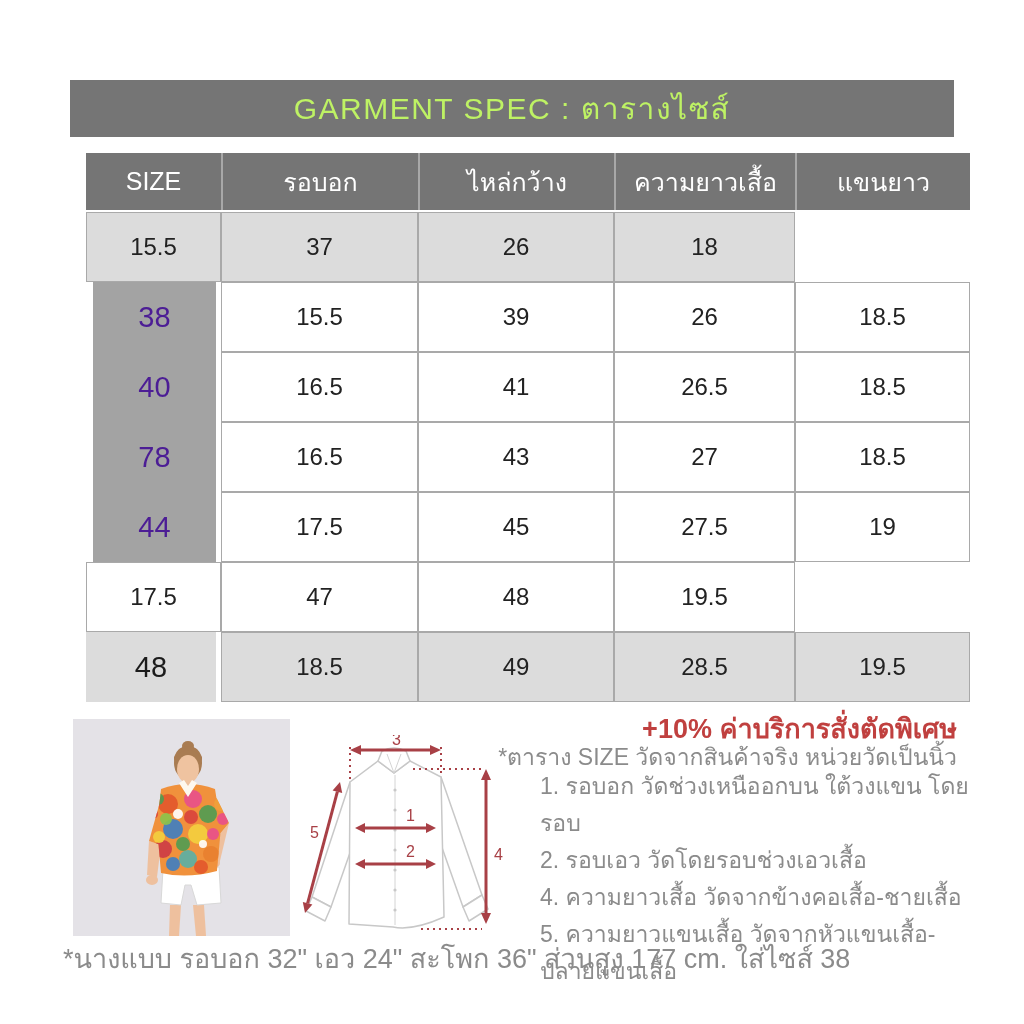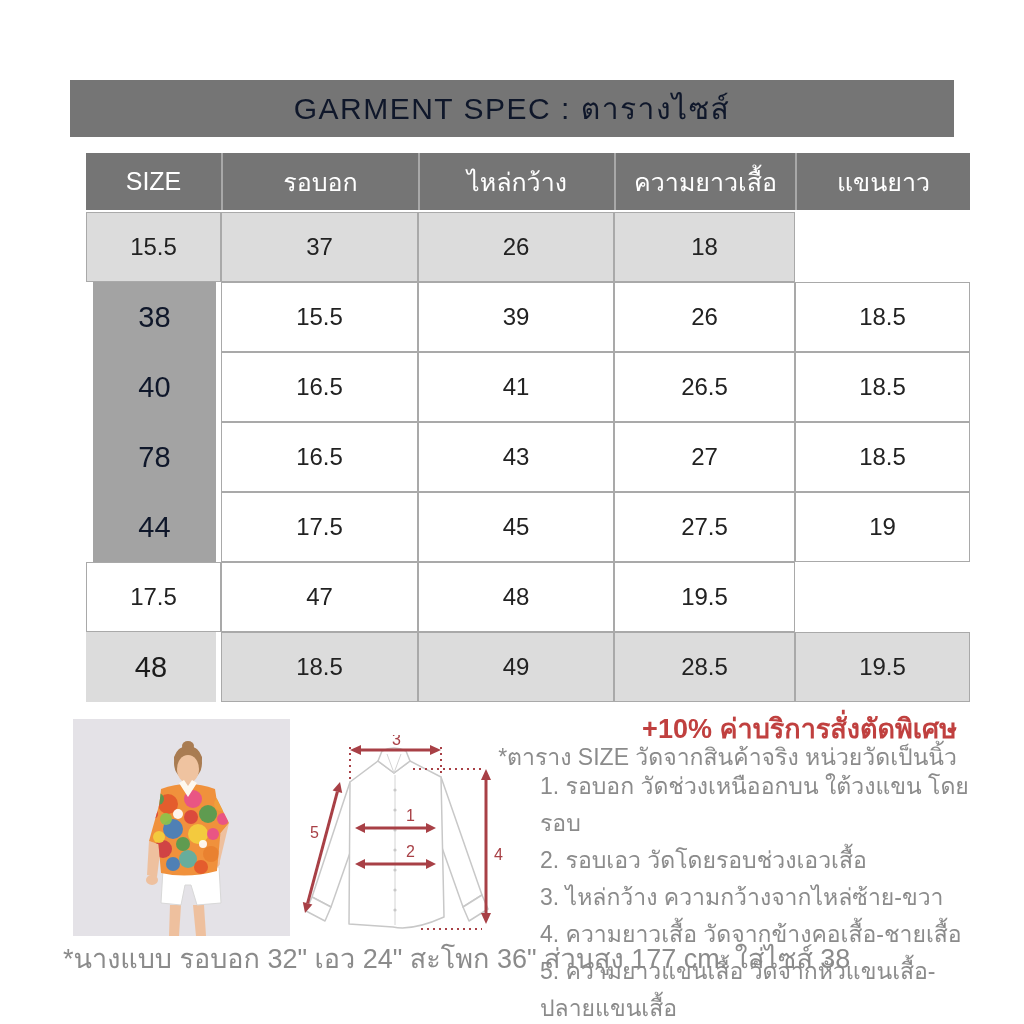--- a/index.html
+++ b/index.html
@@ -6,21 +6,21 @@
   body{
     width:1024px;height:1024px;position:relative;overflow:hidden;
     background:#ffffff;
     font-family:"Liberation Sans","DejaVu Sans",sans-serif;
     -webkit-font-smoothing:antialiased;
   }
   
   .title-bar{
     position:absolute;left:70px;top:80px;width:884px;height:57px;
     background:var(--header-gray,#757575);
-    color:#0f172a;display:flex;align-items:center;justify-content:center;
+    color:#bef264;display:flex;align-items:center;justify-content:center;
     font-size:30px;letter-spacing:1.5px;
   }
   
   .spec-table{position:absolute;left:70px;top:153px;width:884px;}
   .thead,.tr{display:grid;grid-template-columns:135px 197px 196px 181px 175px;padding-left:16px;}
   .thead{height:57px;}
   .th{
     background:var(--header-gray,#757575);color:#ffffff;
     display:flex;align-items:center;justify-content:center;
     font-size:25px;
@@ -35,21 +35,21 @@
     display:flex;align-items:center;justify-content:center;
     font-size:24px;
   }
   .tr.light .td{background:var(--row-light-gray,#dcdcdc);}
   .size-cell{
     box-sizing:border-box;border:none;border-right:5px solid #ffffff;
     background-clip:padding-box !important;
     display:flex;align-items:center;justify-content:center;
     font-size:29px;
   }
-  .size-cell.mid{background:var(--size-mid-gray,#a3a3a3);color:#0f172a;margin-left:7px;}
+  .size-cell.mid{background:var(--size-mid-gray,#a3a3a3);color:#4c1d95;margin-left:7px;}
   .size-cell.lt{background:var(--row-light-gray,#dcdcdc);color:#1c1c1c;}
   
   .model-photo{position:absolute;left:73px;top:719px;width:217px;height:217px;}
   .diagram{position:absolute;left:298px;top:735px;width:207px;height:202px;}
   .note-red{
     position:absolute;right:67px;top:707px;white-space:nowrap;
     color:var(--accent-red,#c0403f);font-size:27px;font-weight:bold;
   }
   .note-size{
     position:absolute;right:67px;top:739px;white-space:nowrap;
@@ -241,18 +241,17 @@
     <text class="dim-label" x="12" y="103">5</text>
   </svg>
 </div>
 
 <div class="note-red">+10% ค่าบริการสั่งตัดพิเศษ</div>
 <div class="note-size">*ตาราง SIZE วัดจากสินค้าจริง หน่วยวัดเป็นนิ้ว</div>
 
 <div class="notes-list">
   <div class="list-item">1. รอบอก วัดช่วงเหนืออกบน ใต้วงแขน โดยรอบ</div>
   <div class="list-item">2. รอบเอว วัดโดยรอบช่วงเอวเสื้อ</div>
-  <div class="list-item">3. ไหล่กว้าง ความกว้างจากไหล่ซ้าย-ขวา</div>
   <div class="list-item">4. ความยาวเสื้อ วัดจากข้างคอเสื้อ-ชายเสื้อ</div>
   <div class="list-item">5. ความยาวแขนเสื้อ วัดจากหัวแขนเสื้อ-ปลายแขนเสื้อ</div>
 </div>
 
 <div class="model-note">*นางแบบ รอบอก 32" เอว 24" สะโพก 36" ส่วนสูง 177 cm. ใส่ไซส์ 38</div>
 
 </body></html>

